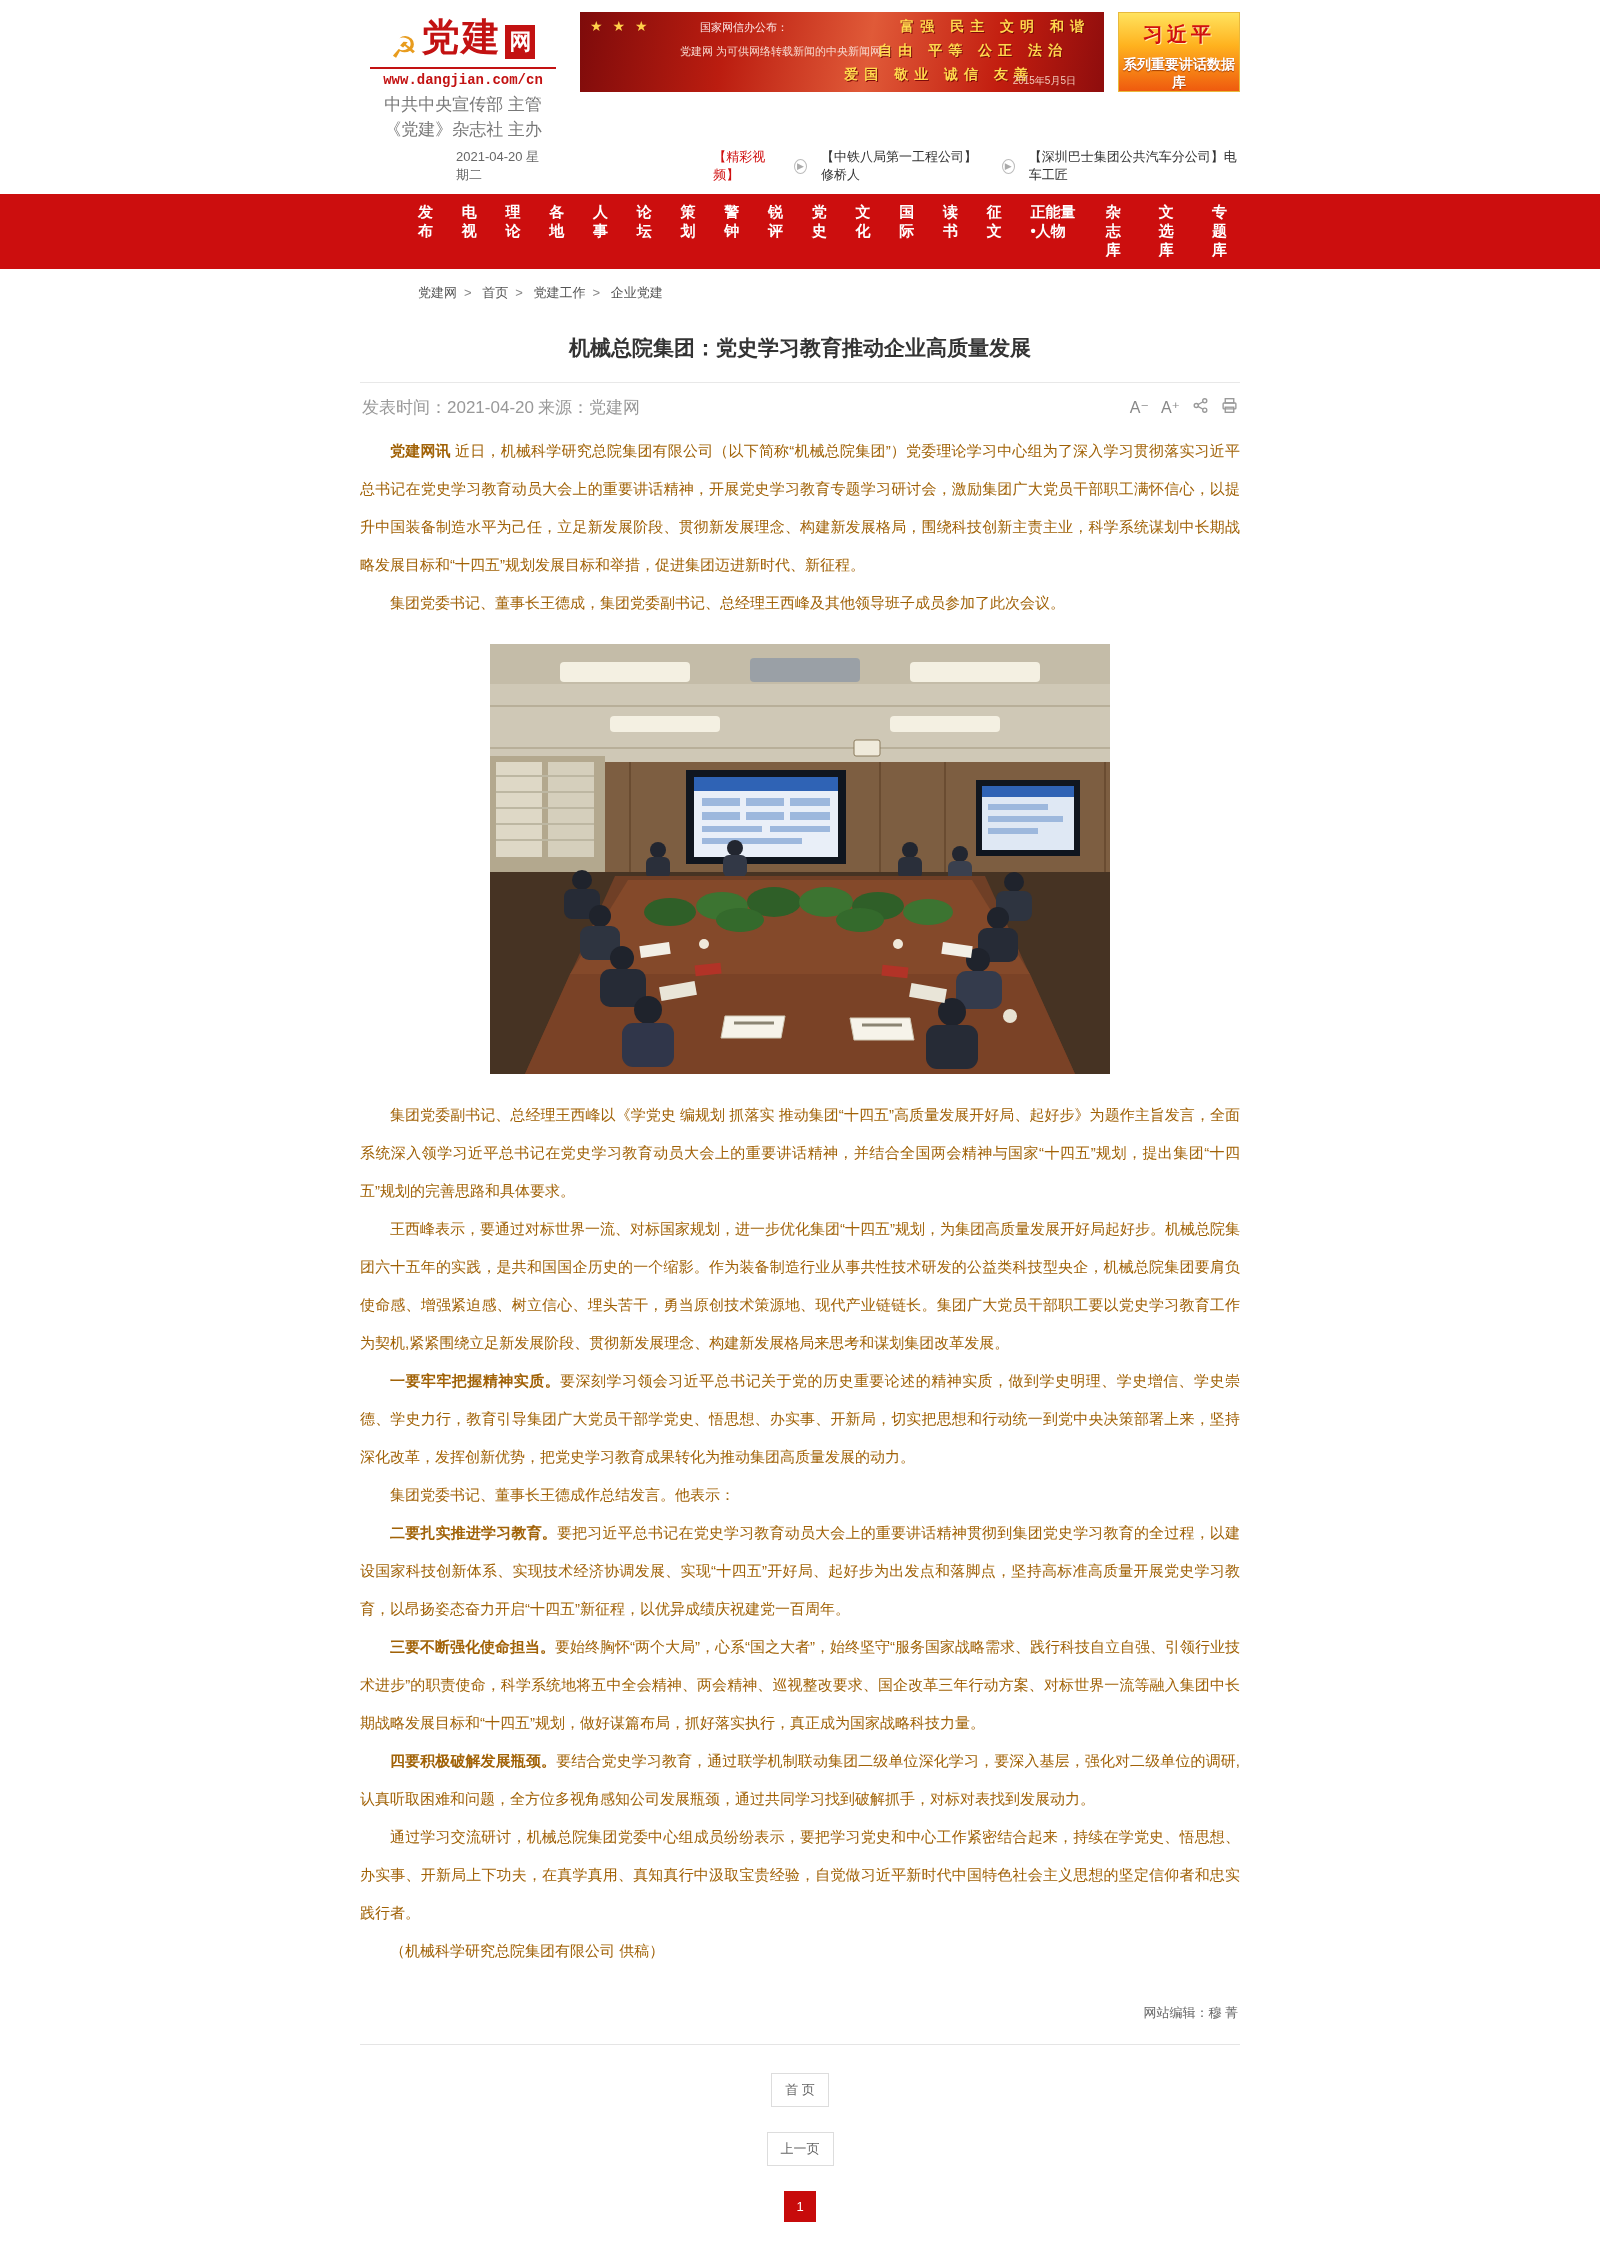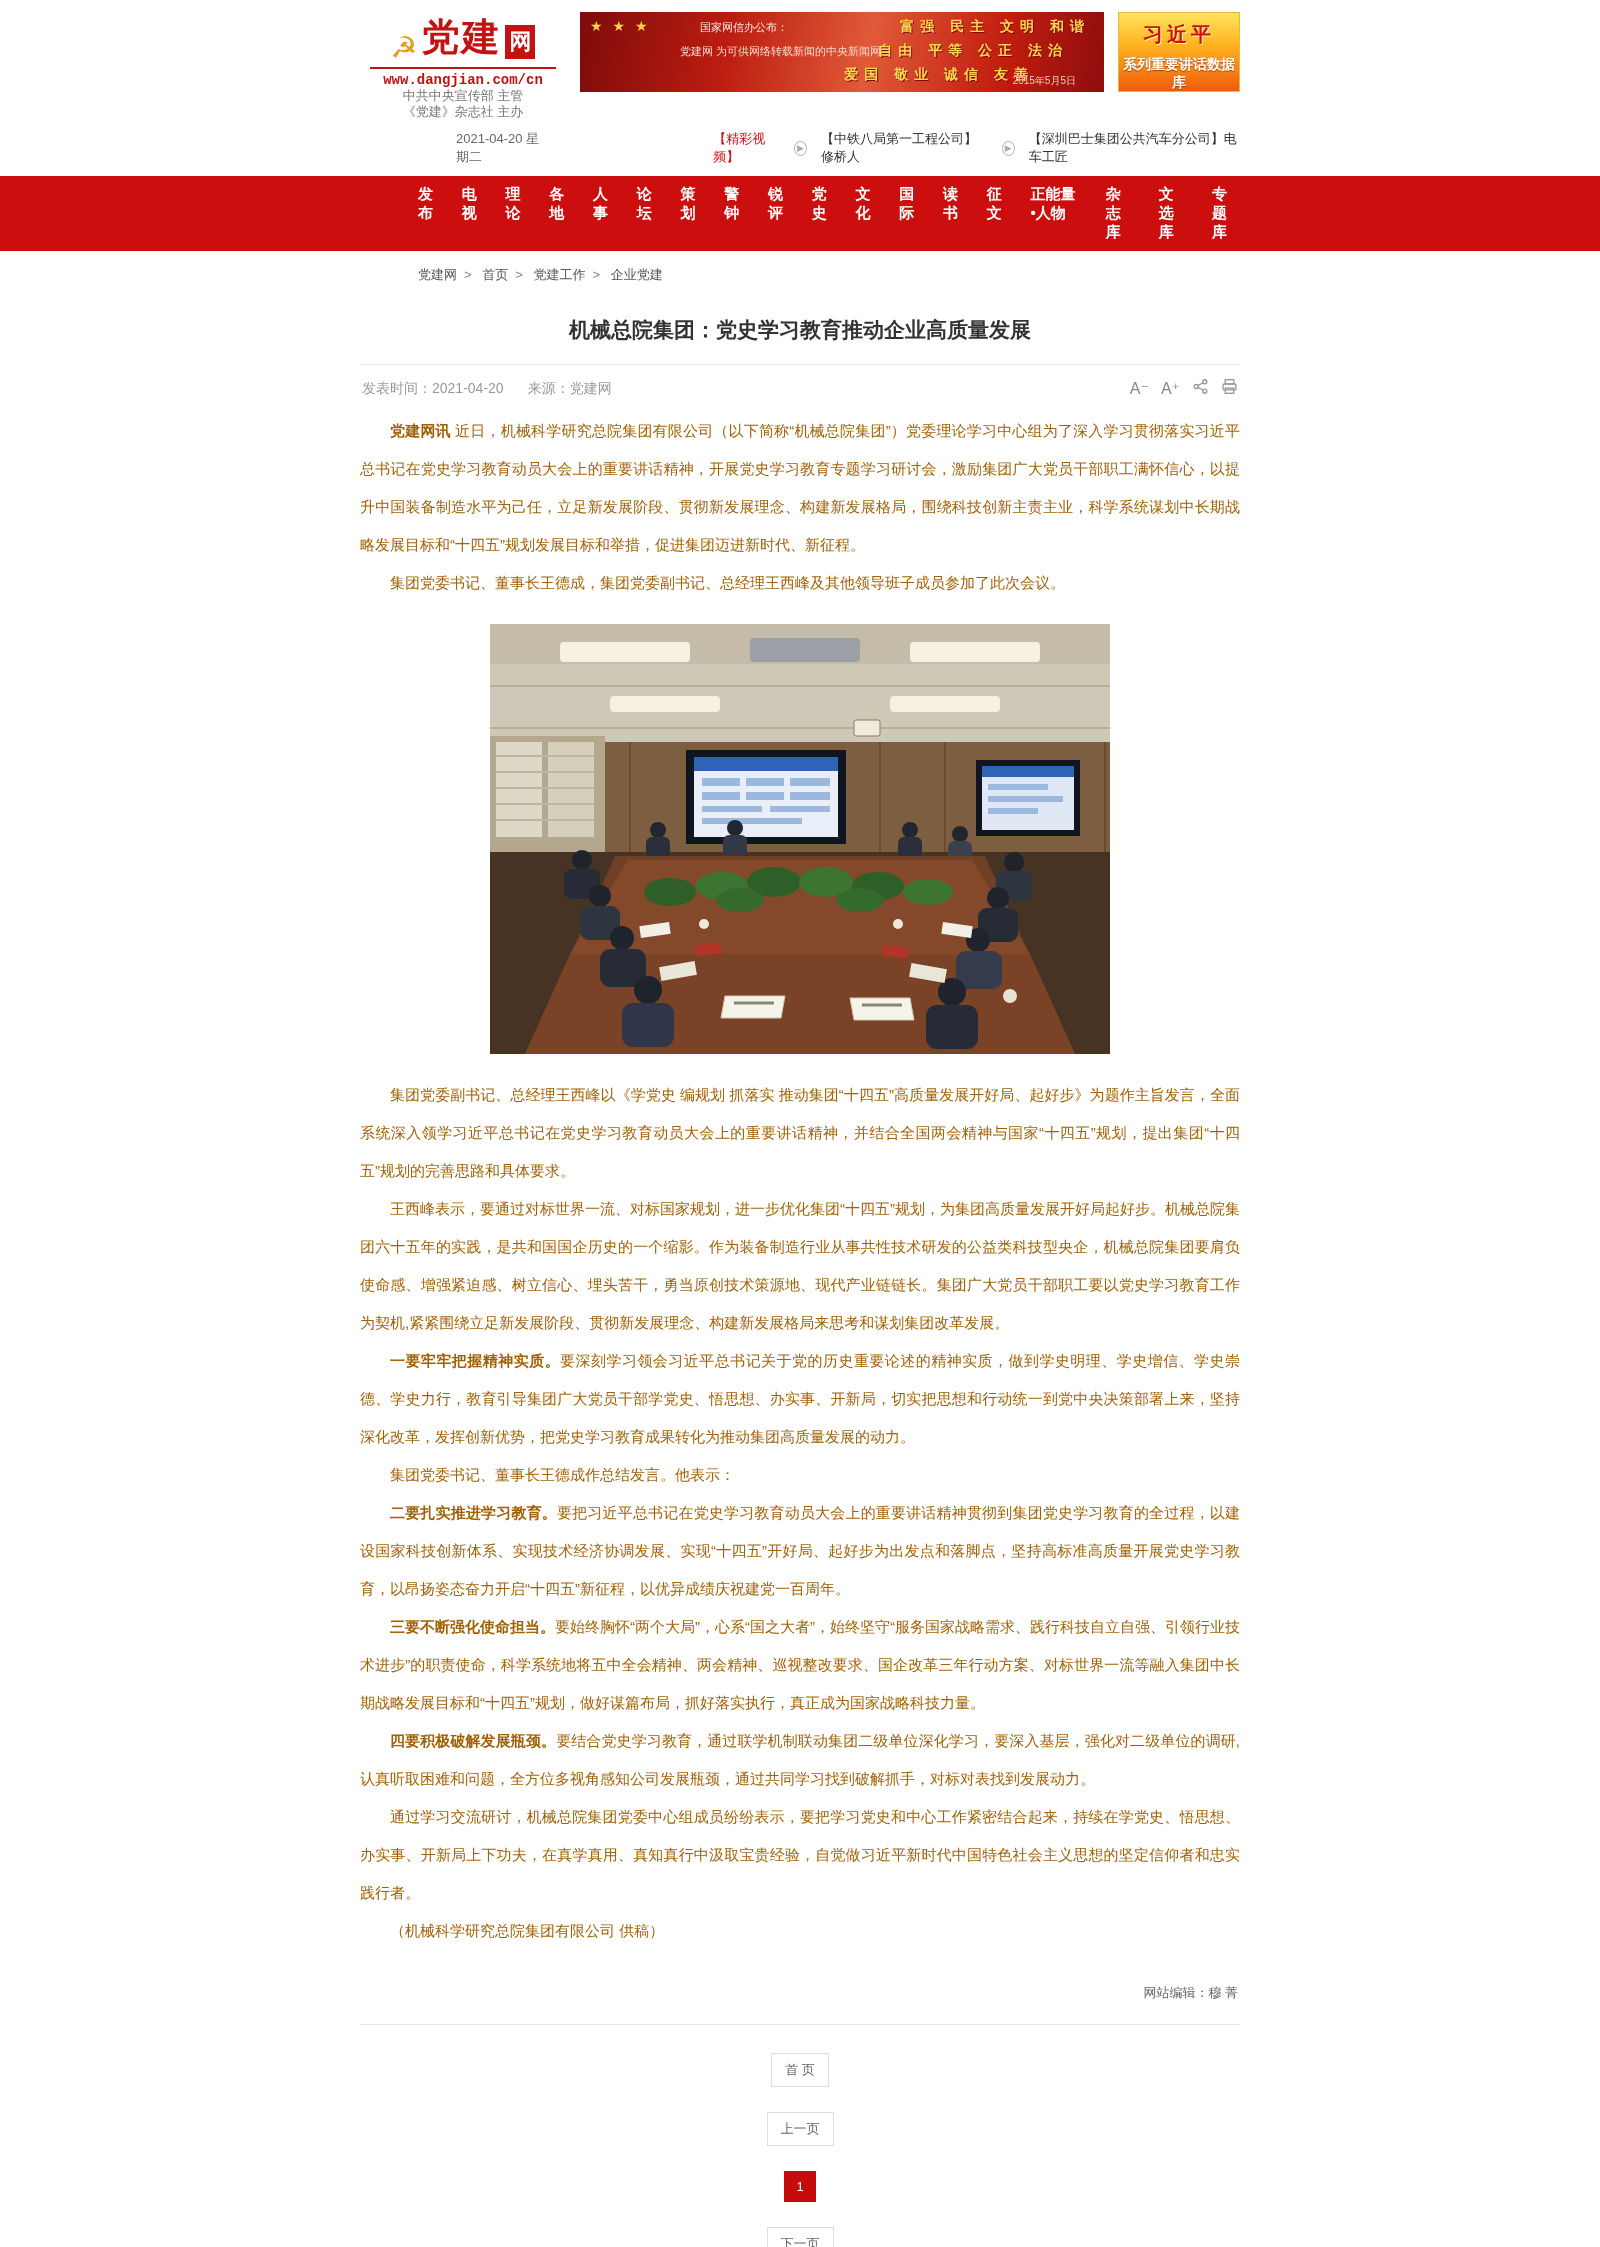--- a/index.html
+++ b/index.html
@@ -11,21 +11,21 @@
 
   
   .header-row { display:flex; align-items:flex-start; gap:14px; padding-top:12px; }
   .logo-block { width:206px; text-align:center; flex:none; }
   .logo-line { display:flex; align-items:flex-end; justify-content:center; gap:4px; }
   .emblem { color:#e89c1e; font-size:30px; line-height:1; }
   .logo-dang { color:#c31212; font-size:38px; font-weight:bold; font-family:"Liberation Serif","DejaVu Serif",serif; letter-spacing:2px; }
   .logo-net { background:#c31212; color:#fff; font-size:22px; font-weight:bold; padding:2px 4px; margin-bottom:4px; }
   .logo-underline { border-top:2px solid #c31212; margin:4px 10px 3px; }
   .logo-url { color:#c31212; font-weight:bold; font-size:14px; font-family:"Liberation Mono","DejaVu Sans Mono",monospace; }
-  .logo-sub { color:#777; font-size:13px; line-height:16px; margin-top:0; }
+  .logo-sub { color:#777; font-size:17px; line-height:16px; margin-top:9px; }
 
   .banner-center { flex:1; height:80px; position:relative; overflow:hidden;
     background:linear-gradient(100deg,#7e0b0b,#bb1d10 28%,#e05a38 55%,#c21d0f 80%,#8e0d0d);
     color:#fff; }
   .bc-stars { position:absolute; left:10px; top:6px; color:#ffd04a; font-size:14px; letter-spacing:3px; }
   .bc-auth1 { position:absolute; left:120px; top:8px; font-size:11px; color:#fdeaea; }
   .bc-values { position:absolute; right:14px; color:#ffd84d; font-weight:bold; font-size:14px; letter-spacing:6px; text-shadow:1px 1px 0 #7e0b0b; }
   .bc-v1 { top:6px; } .bc-v2 { top:30px; right:36px;} .bc-v3 { top:54px; right:70px;}
   .bc-auth2 { position:absolute; left:100px; top:32px; font-size:11px; color:#f7d9cf; }
   .bc-date { position:absolute; right:28px; bottom:4px; font-size:10px; color:#f3cdbd; }
@@ -50,21 +50,21 @@
 
   
   .breadcrumb { padding:15px 0 6px 58px; font-size:13px; color:#555; }
   .crumb + .crumb::before { content:"> "; color:#888; margin:0 7px 0 0; padding-left:0; }
   .crumb { margin-right:7px; }
 
   
   .article-title { text-align:center; font-size:21px; font-weight:bold; color:#333; margin:26px 0 20px; }
   .title-divider { border-top:1px solid #e8e8e8; }
   .meta-row { display:flex; justify-content:space-between; align-items:center; padding:13px 2px; }
-  .meta-left { font-size:14px; color:#999; display:flex; gap:24px; }
+  .meta-left { font-size:17px; color:#999; display:flex; gap:4px; }
   .meta-tools { display:flex; gap:12px; align-items:center; color:#888; }
   .font-btn { font-size:16px; color:#888; }
   .tool-svg { width:17px; height:17px; fill:none; stroke:#999; stroke-width:1.6; }
 
   .article-body p { font-size:15px; line-height:38px; margin:0; text-align:justify; text-indent:2em; color:#a16207; }
   .lead { font-weight:bold; }
   .photo-fig { width:620px; margin:22px auto; }
   .photo-fig svg { display:block; width:620px; height:430px; }
 
   .editor-row { text-align:right; font-size:13px; color:#666; padding:34px 2px 22px; }

